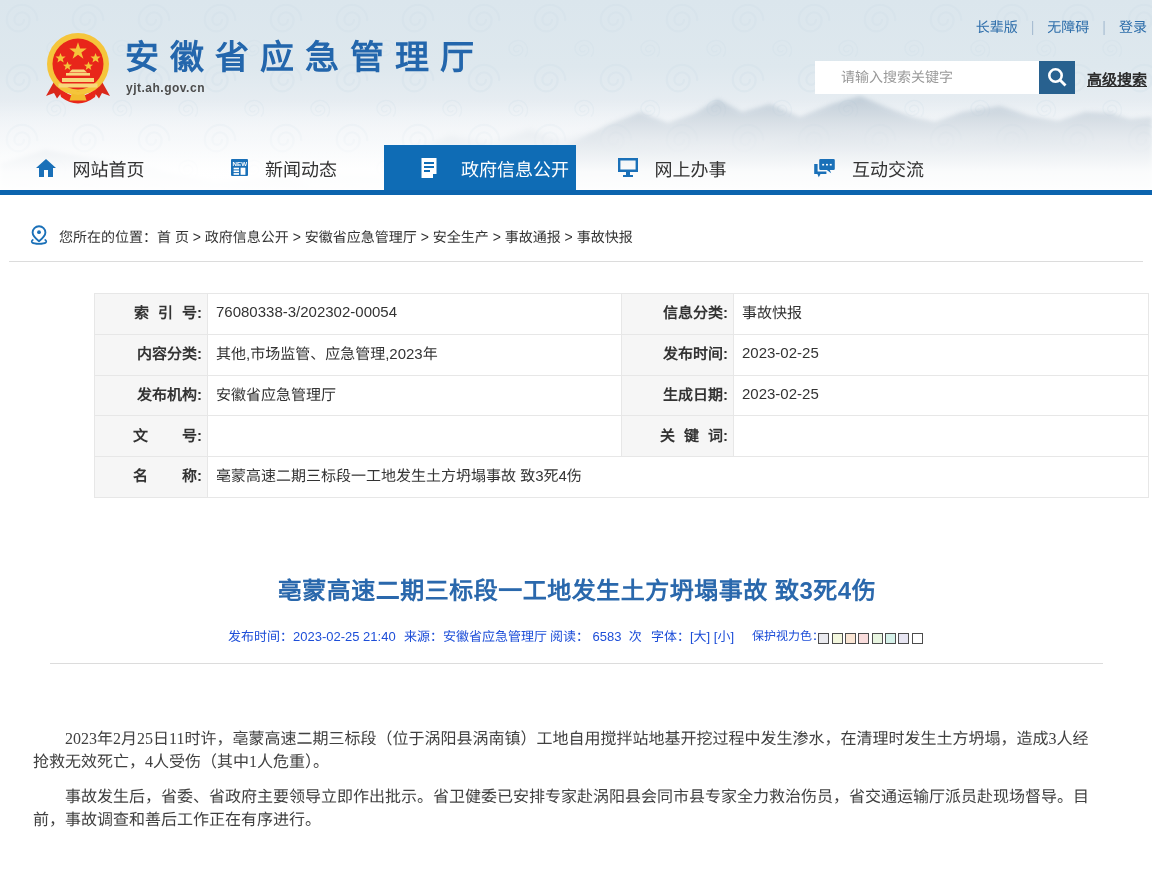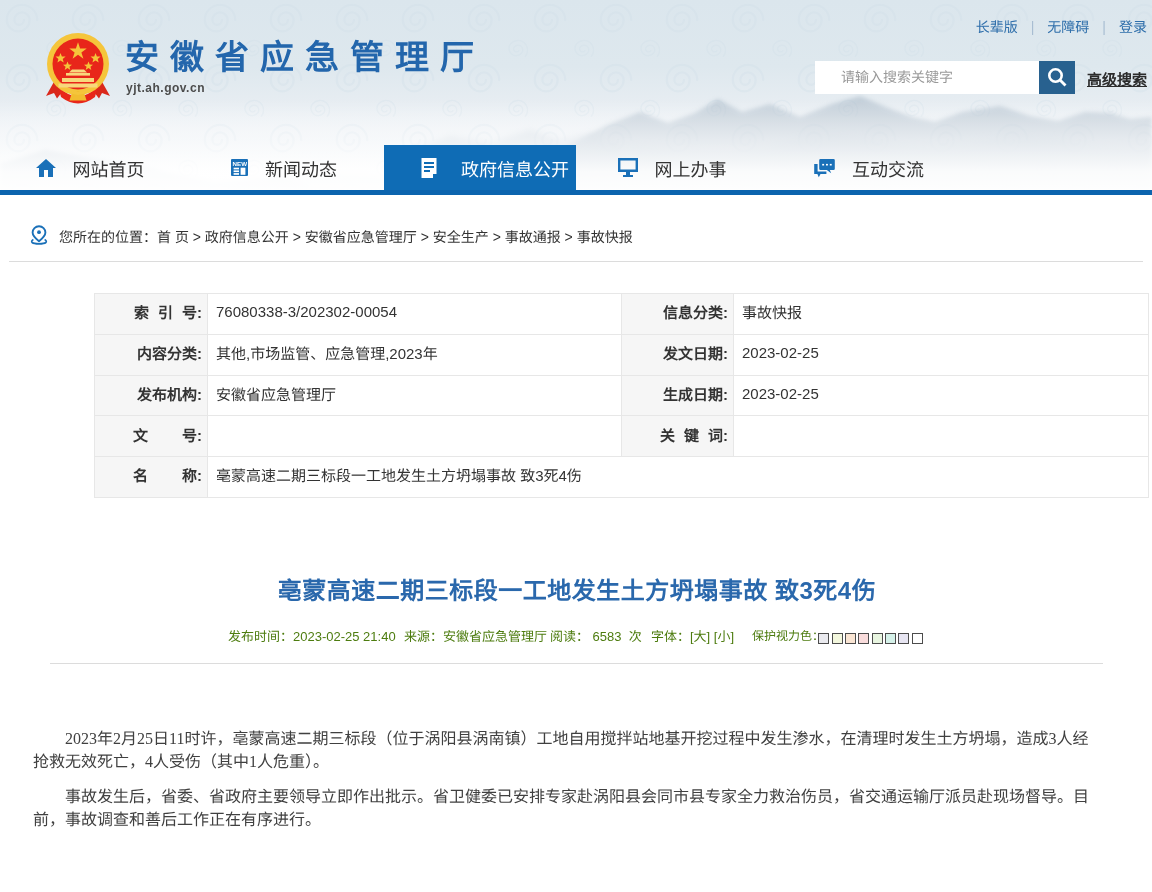--- a/index.html
+++ b/index.html
@@ -49,21 +49,21 @@
   padding:0 0 4px 8px; }
 .doc-table td.lbl { background:#f6f6f6; font-weight:bold; text-align:right;
   padding:0 5px 4px 0; font-size:15px; }
 .sp7 { display:inline-block; width:9px; }
 .sp28 { display:inline-block; width:34px; }
 
 
 .art-title { position:absolute; left:50px; top:577px; width:1054px; text-align:center;
   font-size:24px; line-height:28px; letter-spacing:0.5px; font-weight:bold; color:#2a68ac; }
 .art-meta { position:absolute; left:0; top:626px; width:1152px; height:20px;
-  font-size:13px; color:#4d7c0f; }
+  font-size:13px; color:#1d4ed8; }
 .art-meta span.pos { position:absolute; top:0; white-space:nowrap; }
 .art-meta .sq { display:inline-block; width:11px; height:11px; border:1px solid #4c4c4c;
   margin:0 1.2px; vertical-align:-6px; }
 .meta-line { position:absolute; left:50px; top:663px; width:1053px; border-top:1px solid #dcdcdc; }
 .art-body { position:absolute; left:33px; top:727px; width:1100px;
   font-family:"Liberation Serif",serif; font-size:16px; color:#404040; line-height:23px; white-space:nowrap; }
 .art-body p { margin-bottom:12px; }
 .art-body .ind { display:inline-block; width:32px; }
 </style>
 </head>
@@ -212,21 +212,21 @@
   <tbody>
       <tr>
         <td class="lbl">索<span class="sp7"></span>引<span class="sp7"></span>号:</td>
         <td>76080338-3/202302-00054</td>
         <td class="lbl">信息分类:</td>
         <td>事故快报</td>
       </tr>
   <tr>
         <td class="lbl">内容分类:</td>
         <td>其他,市场监管、应急管理,2023年</td>
-        <td class="lbl">发文日期:</td>
+        <td class="lbl">发布时间:</td>
         <td>2023-02-25</td>
       </tr>
   <tr>
         <td class="lbl">发布机构:</td>
         <td>安徽省应急管理厅</td>
         <td class="lbl">生成日期:</td>
         <td>2023-02-25</td>
       </tr>
   <tr>
         <td class="lbl">文<span class="sp28"></span>号:</td>

